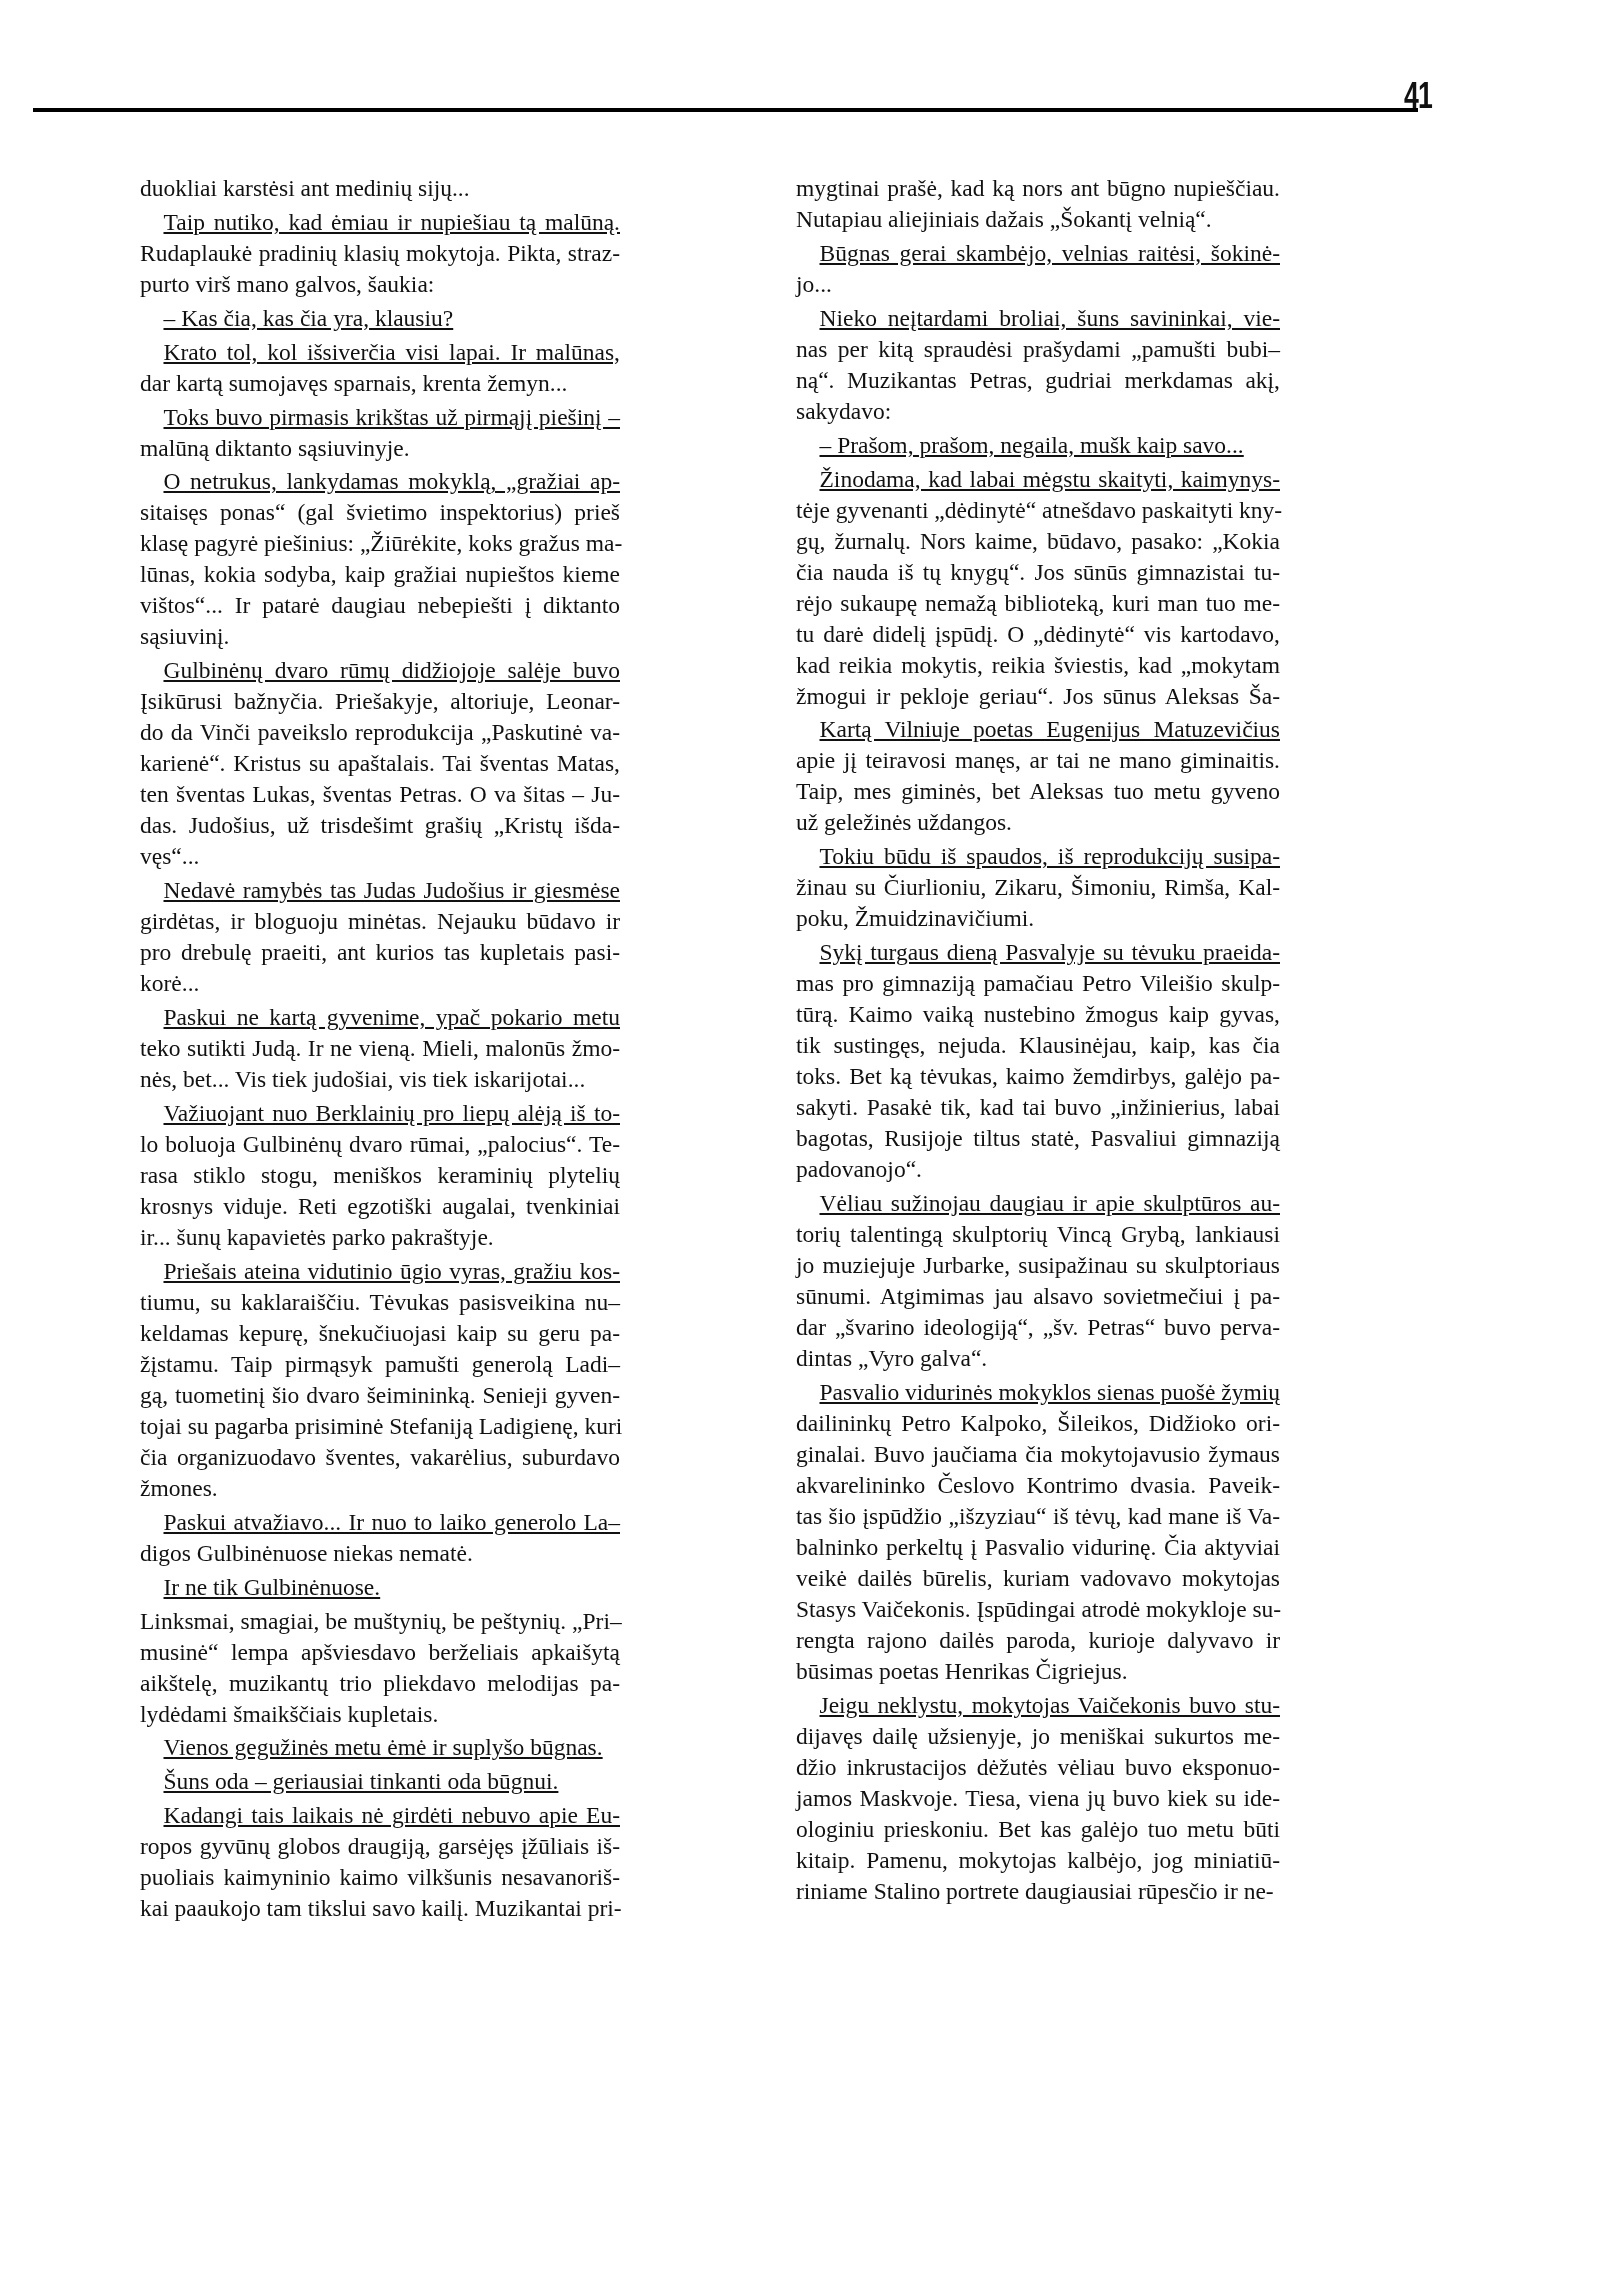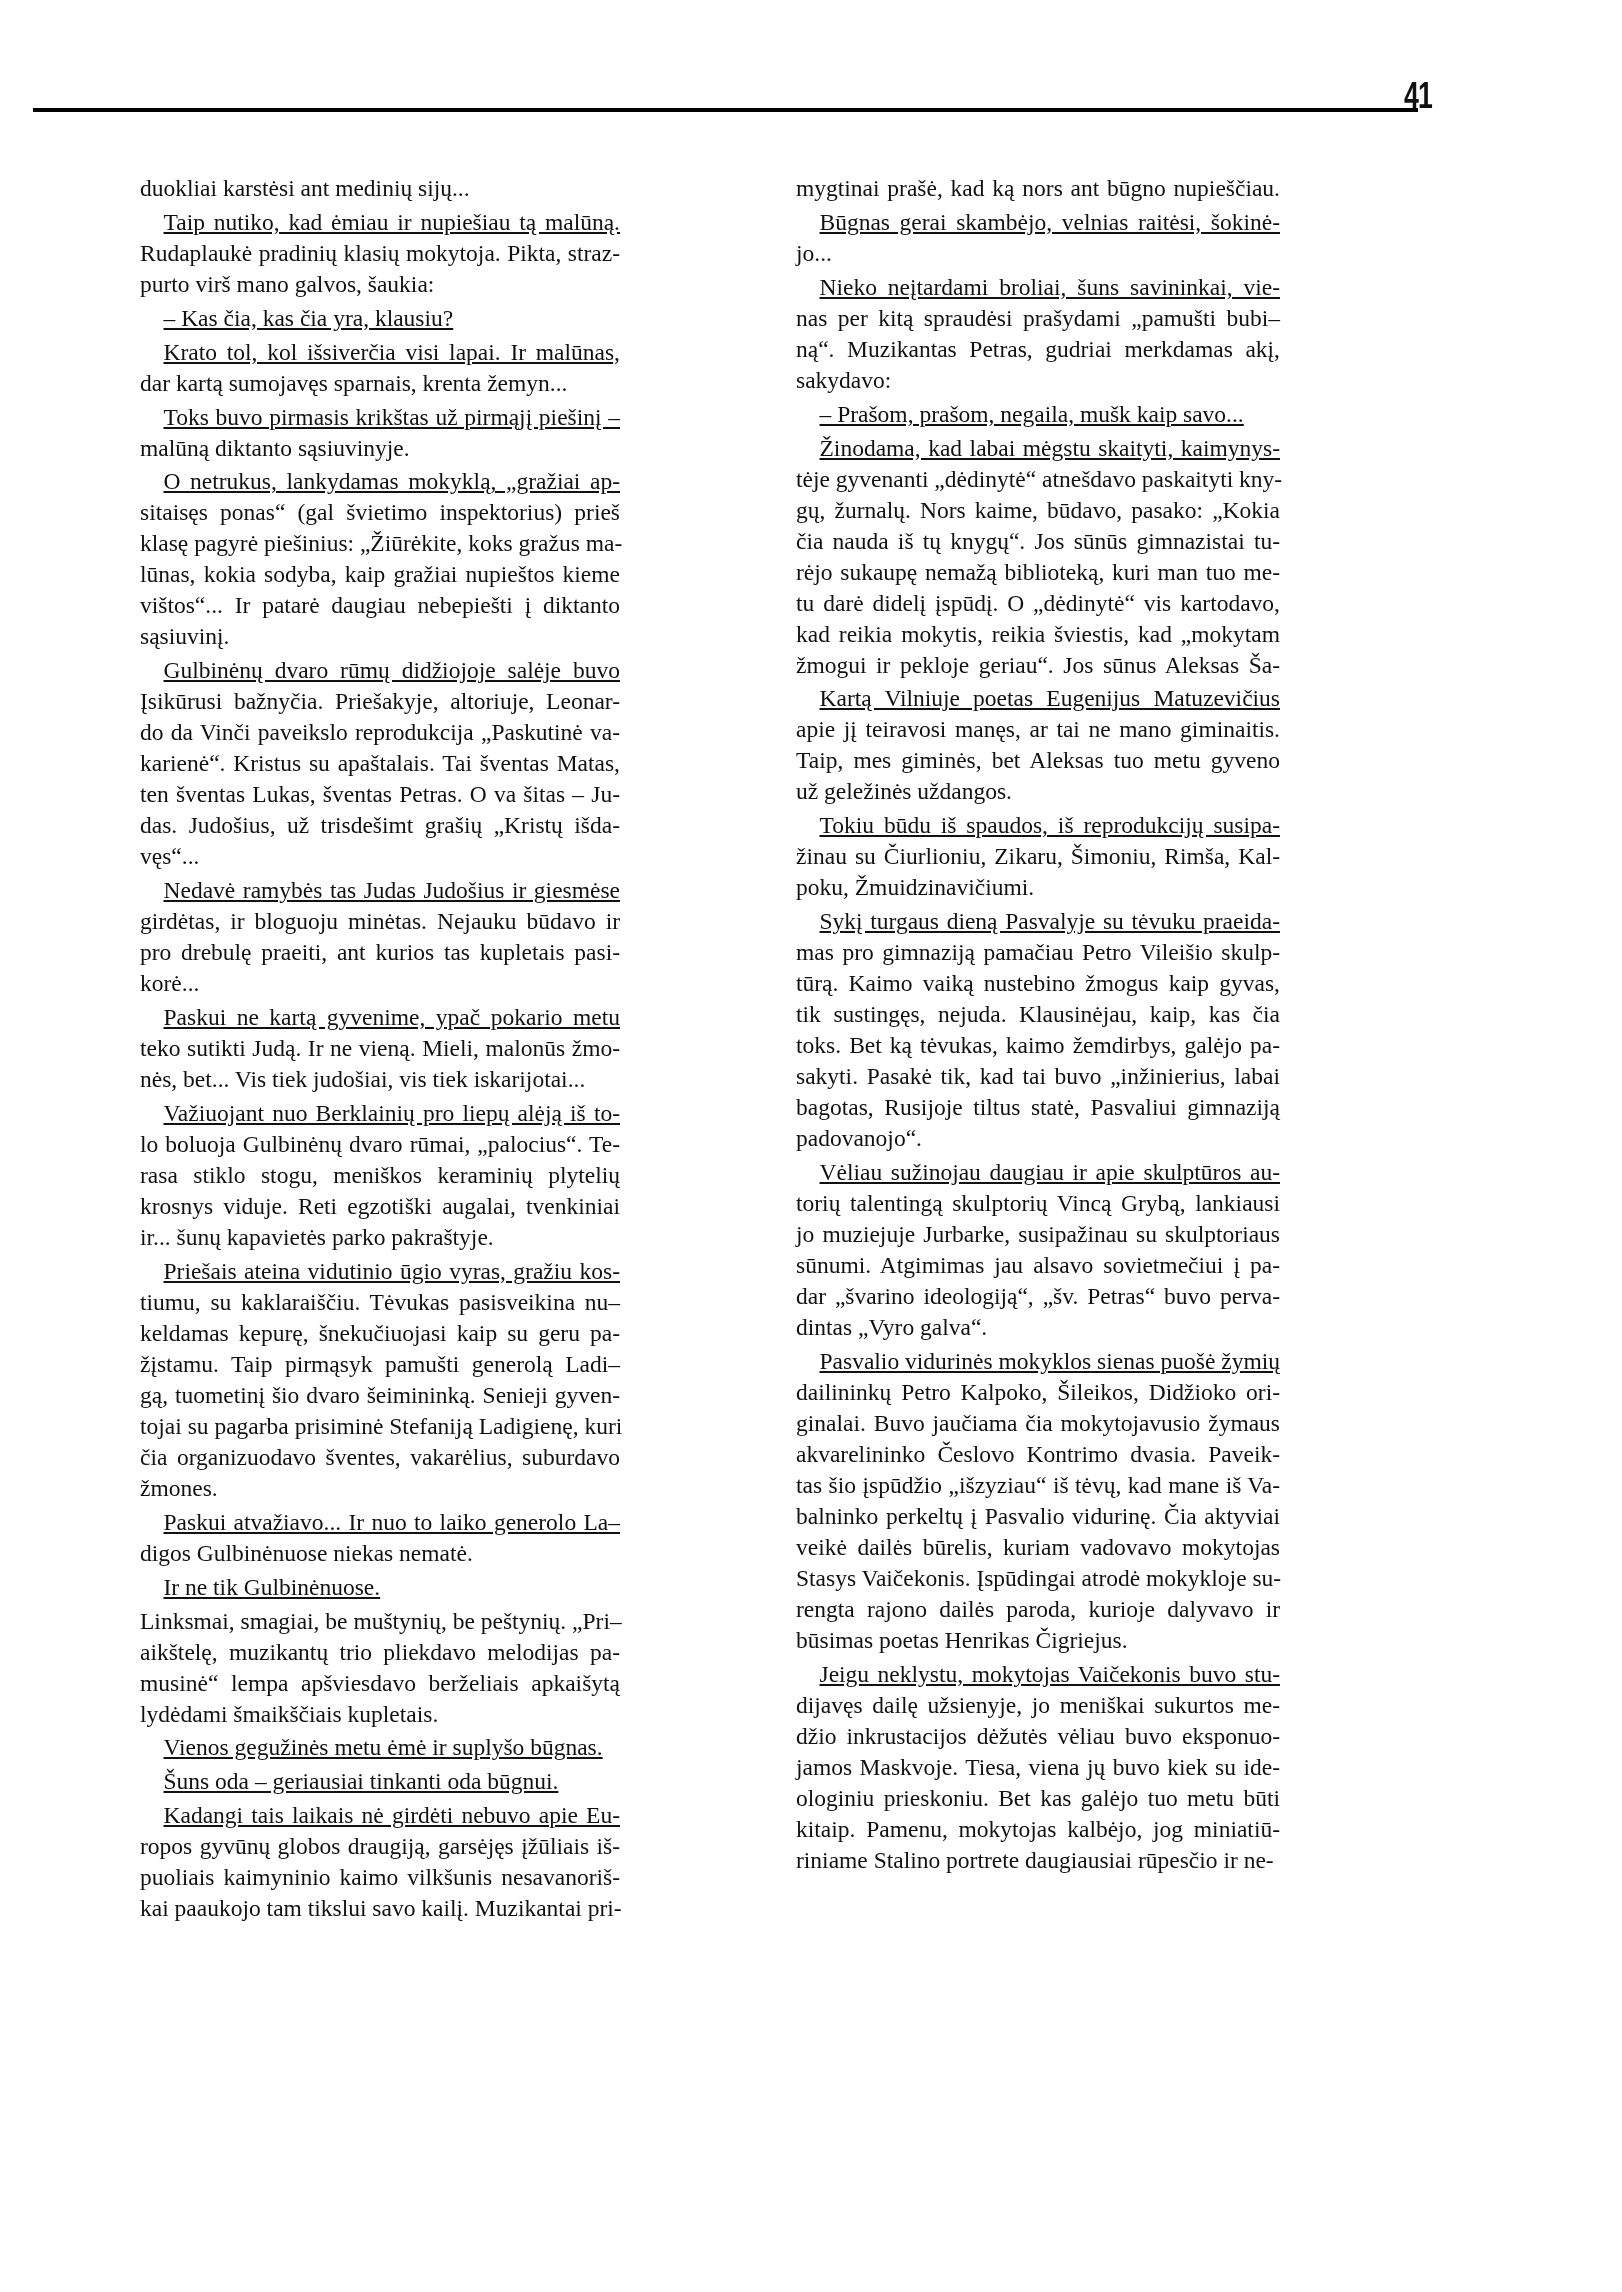--- a/index.html
+++ b/index.html
@@ -107,22 +107,22 @@
       <div class="line indent">Paskui atvažiavo... Ir nuo to laiko generolo La–</div>
       <div class="line last">digos Gulbinėnuose niekas nematė.</div>
     </div>
     <div class="para-gap"></div>
     <div class="paragraph">
       <div class="line indent last">Ir ne tik Gulbinėnuose.</div>
     </div>
     <div class="para-gap"></div>
     <div class="paragraph">
       <div class="line">Linksmai, smagiai, be muštynių, be peštynių. „Pri–</div>
+      <div class="line">musinė“ lempa apšviesdavo berželiais apkaišytą</div>
       <div class="line">aikštelę, muzikantų trio pliekdavo melodijas pa-</div>
-      <div class="line">musinė“ lempa apšviesdavo berželiais apkaišytą</div>
       <div class="line last">lydėdami šmaikščiais kupletais.</div>
     </div>
     <div class="para-gap"></div>
     <div class="paragraph">
       <div class="line indent last">Vienos gegužinės metu ėmė ir suplyšo būgnas.</div>
     </div>
     <div class="para-gap"></div>
     <div class="paragraph">
       <div class="line indent last">Šuns oda – geriausiai tinkanti oda būgnui.</div>
     </div>
@@ -130,20 +130,21 @@
     <div class="paragraph">
       <div class="line indent">Kadangi tais laikais nė girdėti nebuvo apie Eu-</div>
       <div class="line">ropos gyvūnų globos draugiją, garsėjęs įžūliais iš-</div>
       <div class="line">puoliais kaimyninio kaimo vilkšunis nesavanoriš-</div>
       <div class="line last">kai paaukojo tam tikslui savo kailį. Muzikantai pri-</div>
     </div>
   </div>
 <div class="column col-right">
     <div class="paragraph">
       <div class="line">mygtinai prašė, kad ką nors ant būgno nupieščiau.</div>
+      <div class="line last">Nutapiau aliejiniais dažais „Šokantį velnią“.</div>
     </div>
     <div class="para-gap"></div>
     <div class="paragraph">
       <div class="line indent">Būgnas gerai skambėjo, velnias raitėsi, šokinė-</div>
       <div class="line last">jo...</div>
     </div>
     <div class="para-gap"></div>
     <div class="paragraph">
       <div class="line indent">Nieko neįtardami broliai, šuns savininkai, vie-</div>
       <div class="line">nas per kitą spraudėsi prašydami „pamušti bubi–</div>

